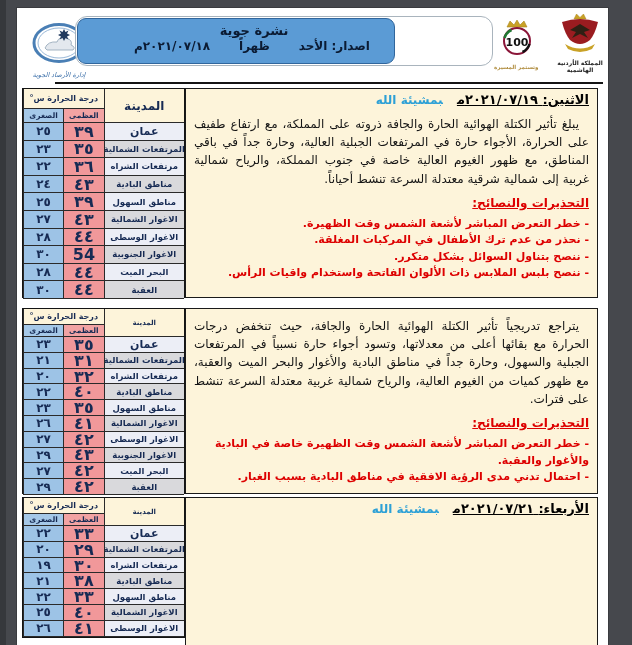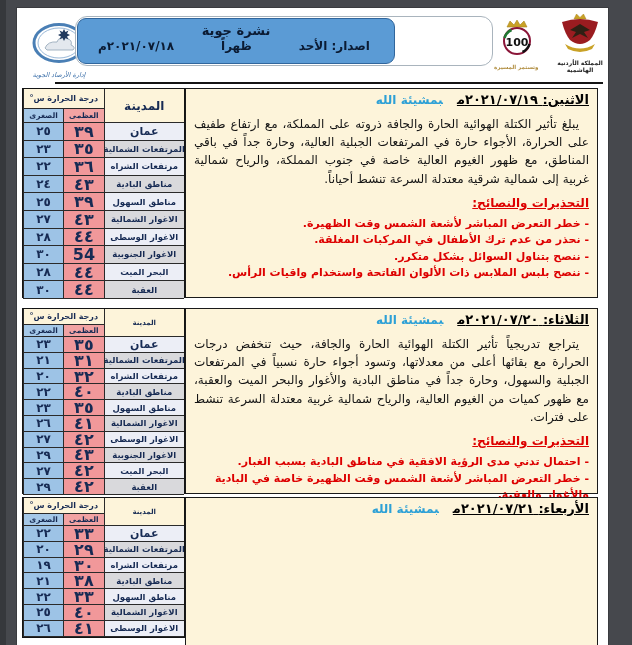--- a/index.html
+++ b/index.html
@@ -5,21 +5,21 @@
   html,body{margin:0;padding:0;}
   body{font-family:"DejaVu Sans",sans-serif;}
   .screen{position:relative;width:632px;height:645px;background:#46484d;overflow:hidden;}
   .edge-strip{position:absolute;left:0;top:0;width:6px;height:645px;background:#36383c;}
   .page{position:absolute;left:17px;top:8px;width:591px;height:637px;background:#ffffff;overflow:hidden;box-shadow:0 0 0 1px #3a3b3f;}
 
   
   .met-brand{position:absolute;left:8px;top:14px;width:68px;text-align:center;}
   .org-label{font-size:6.5px;color:#3a6ea8;margin-top:1px;letter-spacing:0;font-style:italic;}
   .title-outline{position:absolute;left:58px;top:8px;width:418px;height:50px;border:1px solid #a9b4bd;border-radius:12px;background:#fff;box-sizing:border-box;}
-  .blue-box{position:absolute;left:1px;top:1px;width:318px;height:46px;background:#5b9bd5;border:1px solid #31669c;border-radius:9px;box-sizing:border-box;color:#0b1b33;}
+  .blue-box{position:absolute;left:1px;top:1px;width:318px;height:46px;background:#5b9bd5;border:1px solid #31669c;border-radius:9px;box-sizing:border-box;color:#0b1b33;padding-left:36px;}
   .bb-title{text-align:center;font-weight:bold;font-size:13px;margin-top:4px;}
   .bb-row{display:flex;justify-content:space-between;align-items:center;padding:1px 24px 0 20px;font-weight:bold;font-size:12px;}
   .logo-100{position:absolute;left:477px;top:10px;width:54px;text-align:left;}
   .centennial-text{font-size:5.5px;color:#b08d3f;font-weight:bold;margin-top:0;}
   .coat{position:absolute;left:534px;top:4px;width:58px;text-align:center;}
   .coat-text{font-size:6px;font-weight:bold;color:#1b1b1b;letter-spacing:-0.5px;margin-top:1px;}
   .top-rule{position:absolute;left:38px;top:74px;width:548px;height:2px;background:#141414;}
 
   
   .sec{position:absolute;left:5px;width:576px;}
@@ -191,28 +191,25 @@
           <div class="tc c-max">٤٣</div>
           <div class="tc c-min">٢٩</div>
           <div class="tc c-city">البحر الميت</div>
           <div class="tc c-max">٤٢</div>
           <div class="tc c-min">٢٧</div>
           <div class="tc c-city alt">العقبة</div>
           <div class="tc c-max">٤٢</div>
           <div class="tc c-min">٢٩</div>
         </div>
       <div class="panel">
-        <div class="day-title">
-          <span class="day-date"><span>الثلاثاء:</span> <span>٢٠٢١/٠٧/٢٠م</span></span><span class="bismillah">بمشيئة الله</span>
-        </div>
         <div class="forecast">يتراجع تدريجياً تأثير الكتلة الهوائية الحارة والجافة، حيث تنخفض درجات الحرارة مع بقائها أعلى من معدلاتها، وتسود أجواء حارة نسبياً في المرتفعات الجبلية والسهول، وحارة جداً في مناطق البادية والأغوار والبحر الميت والعقبة، مع ظهور كميات من الغيوم العالية، والرياح شمالية غربية معتدلة السرعة تنشط على فترات.</div>
         <div class="warn-title">التحذيرات والنصائح:</div>
         <div class="warn-list">
+            <div class="warn-line">- خطر التعرض المباشر لأشعة الشمس وقت الظهيرة خاصة في البادية والأغوار والعقبة.</div>
             <div class="warn-line">- احتمال تدني مدى الرؤية الافقية في مناطق البادية بسبب الغبار.</div>
-            <div class="warn-line">- خطر التعرض المباشر لأشعة الشمس وقت الظهيرة خاصة في البادية والأغوار والعقبة.</div>
           </div>
       </div>
     </div>
 
     <div class="sec s3">
       <div class="wtable">
           <div class="tc city-h small">المدينة</div>
           <div class="tc temp-h">درجة الحرارة س°</div>
           <div class="tc max-h">العظمى</div>
           <div class="tc min-h">الصغرى</div>

